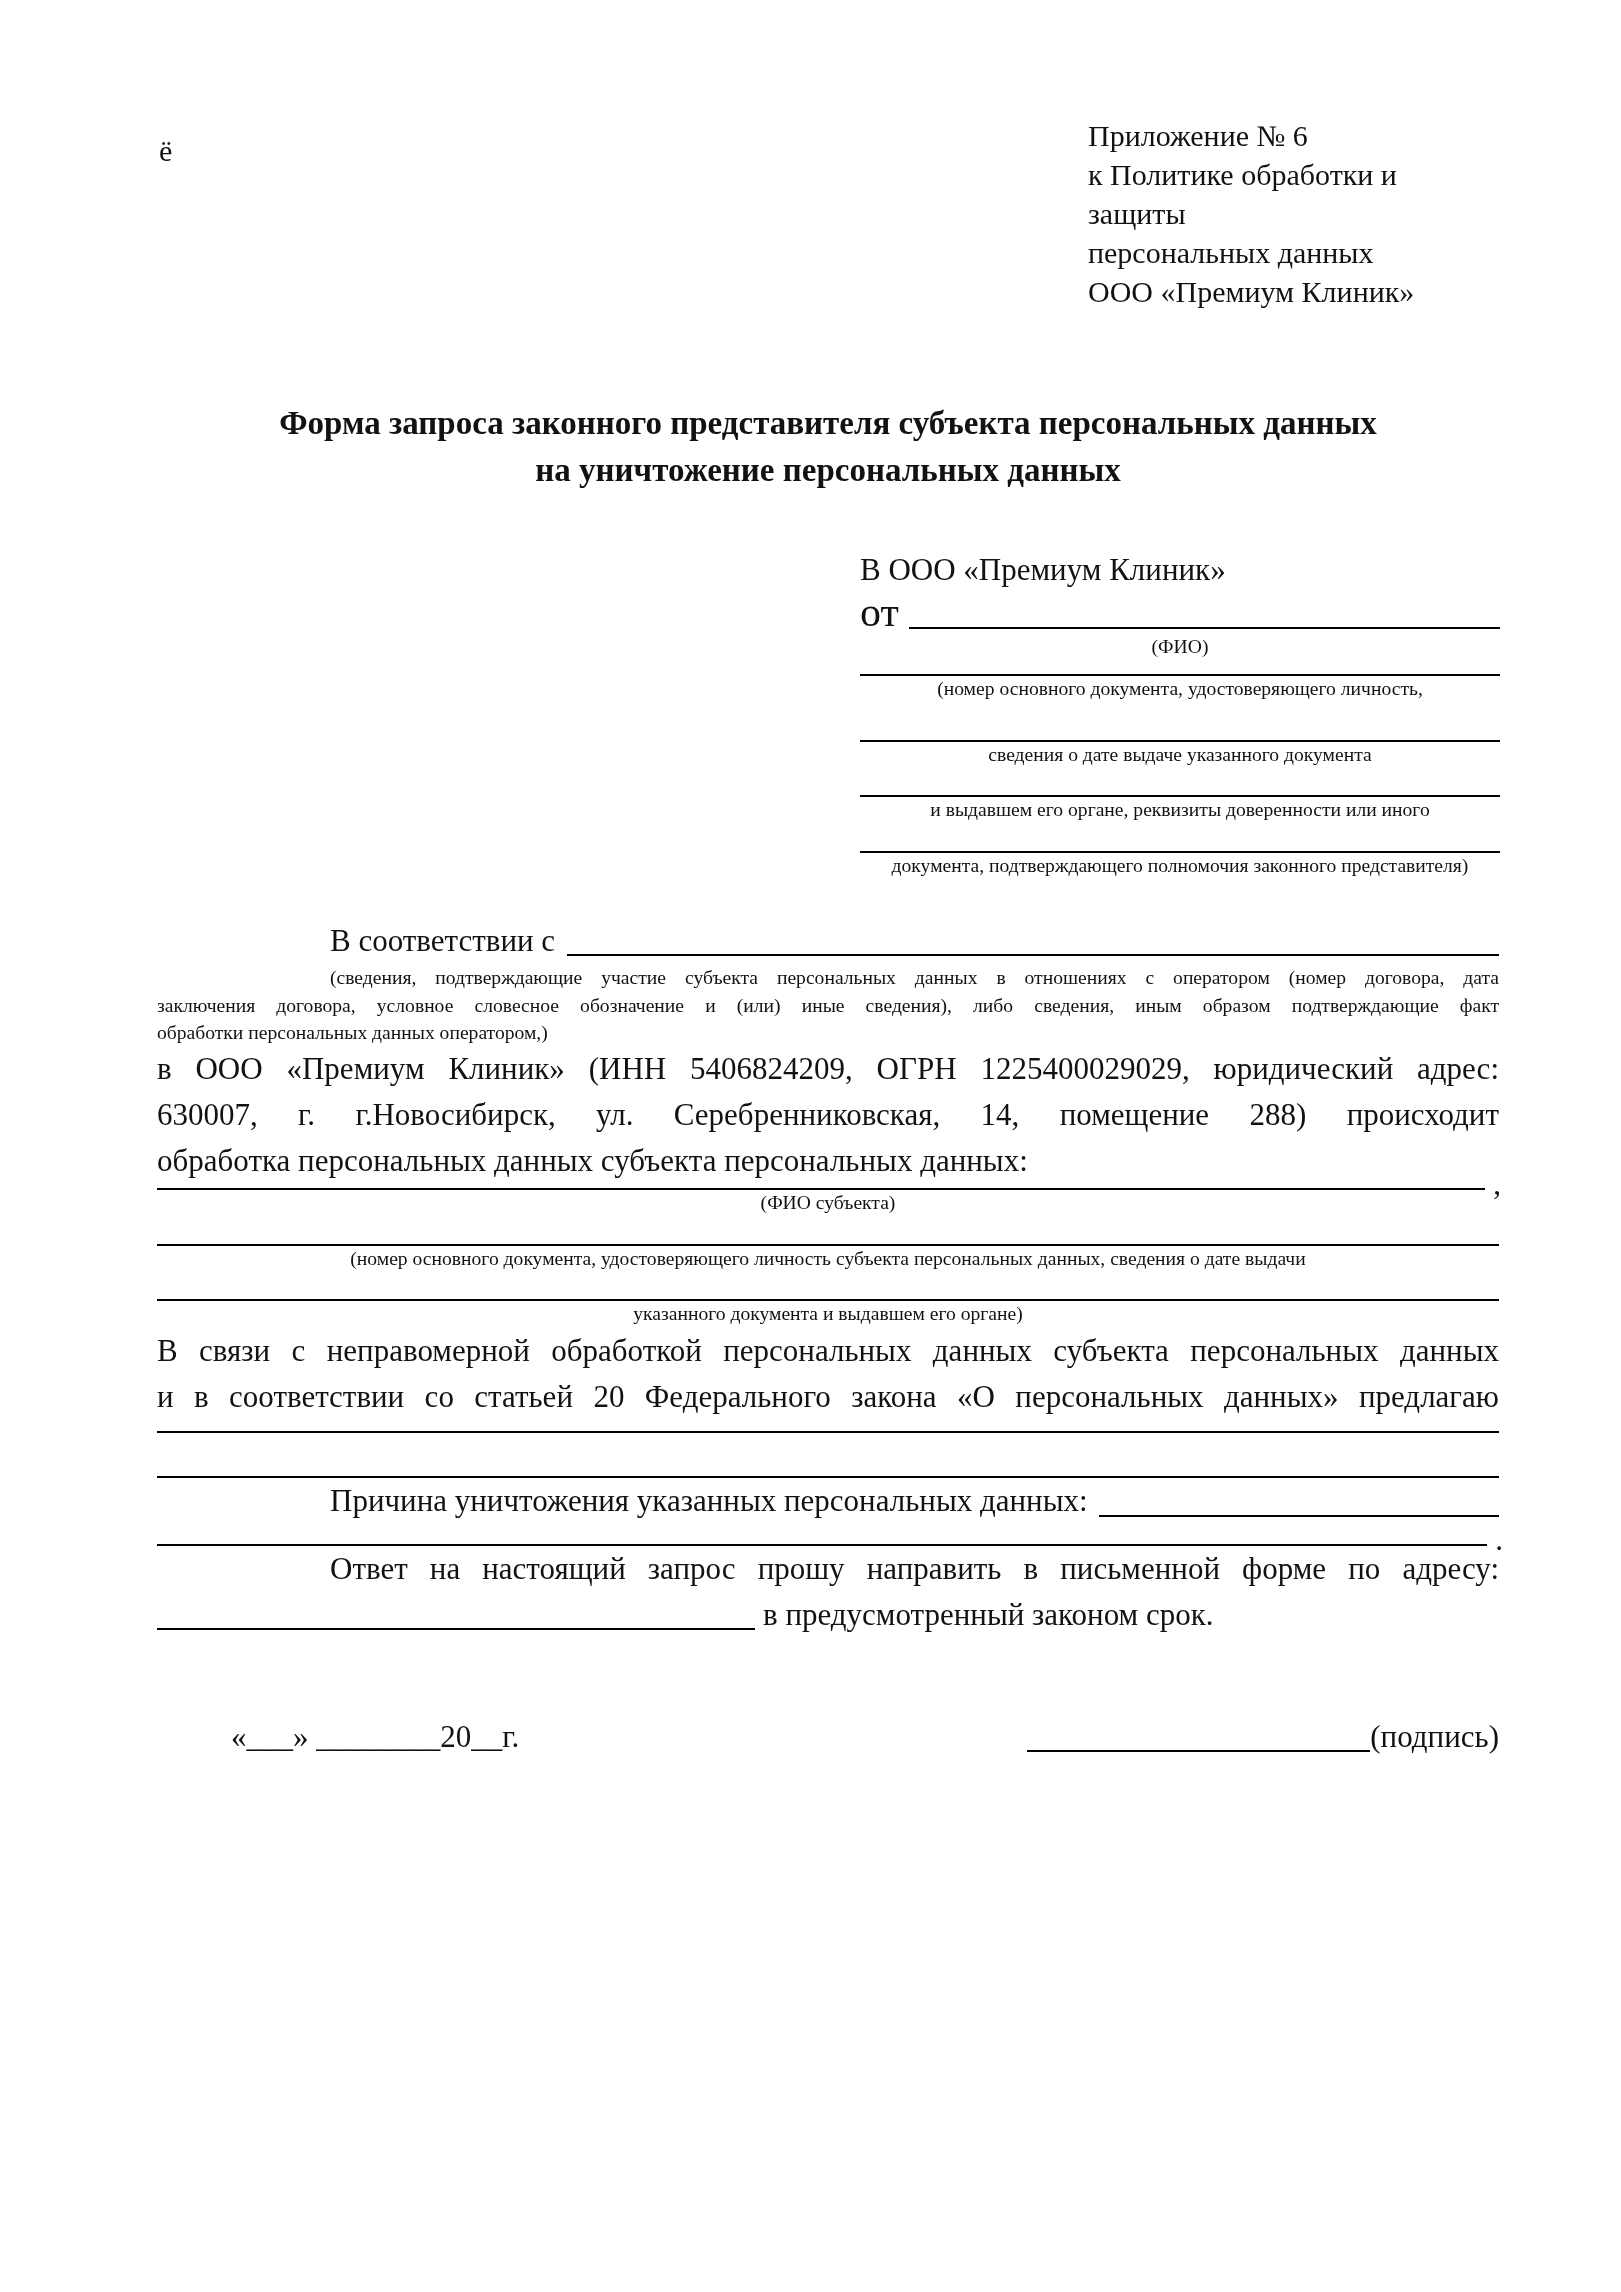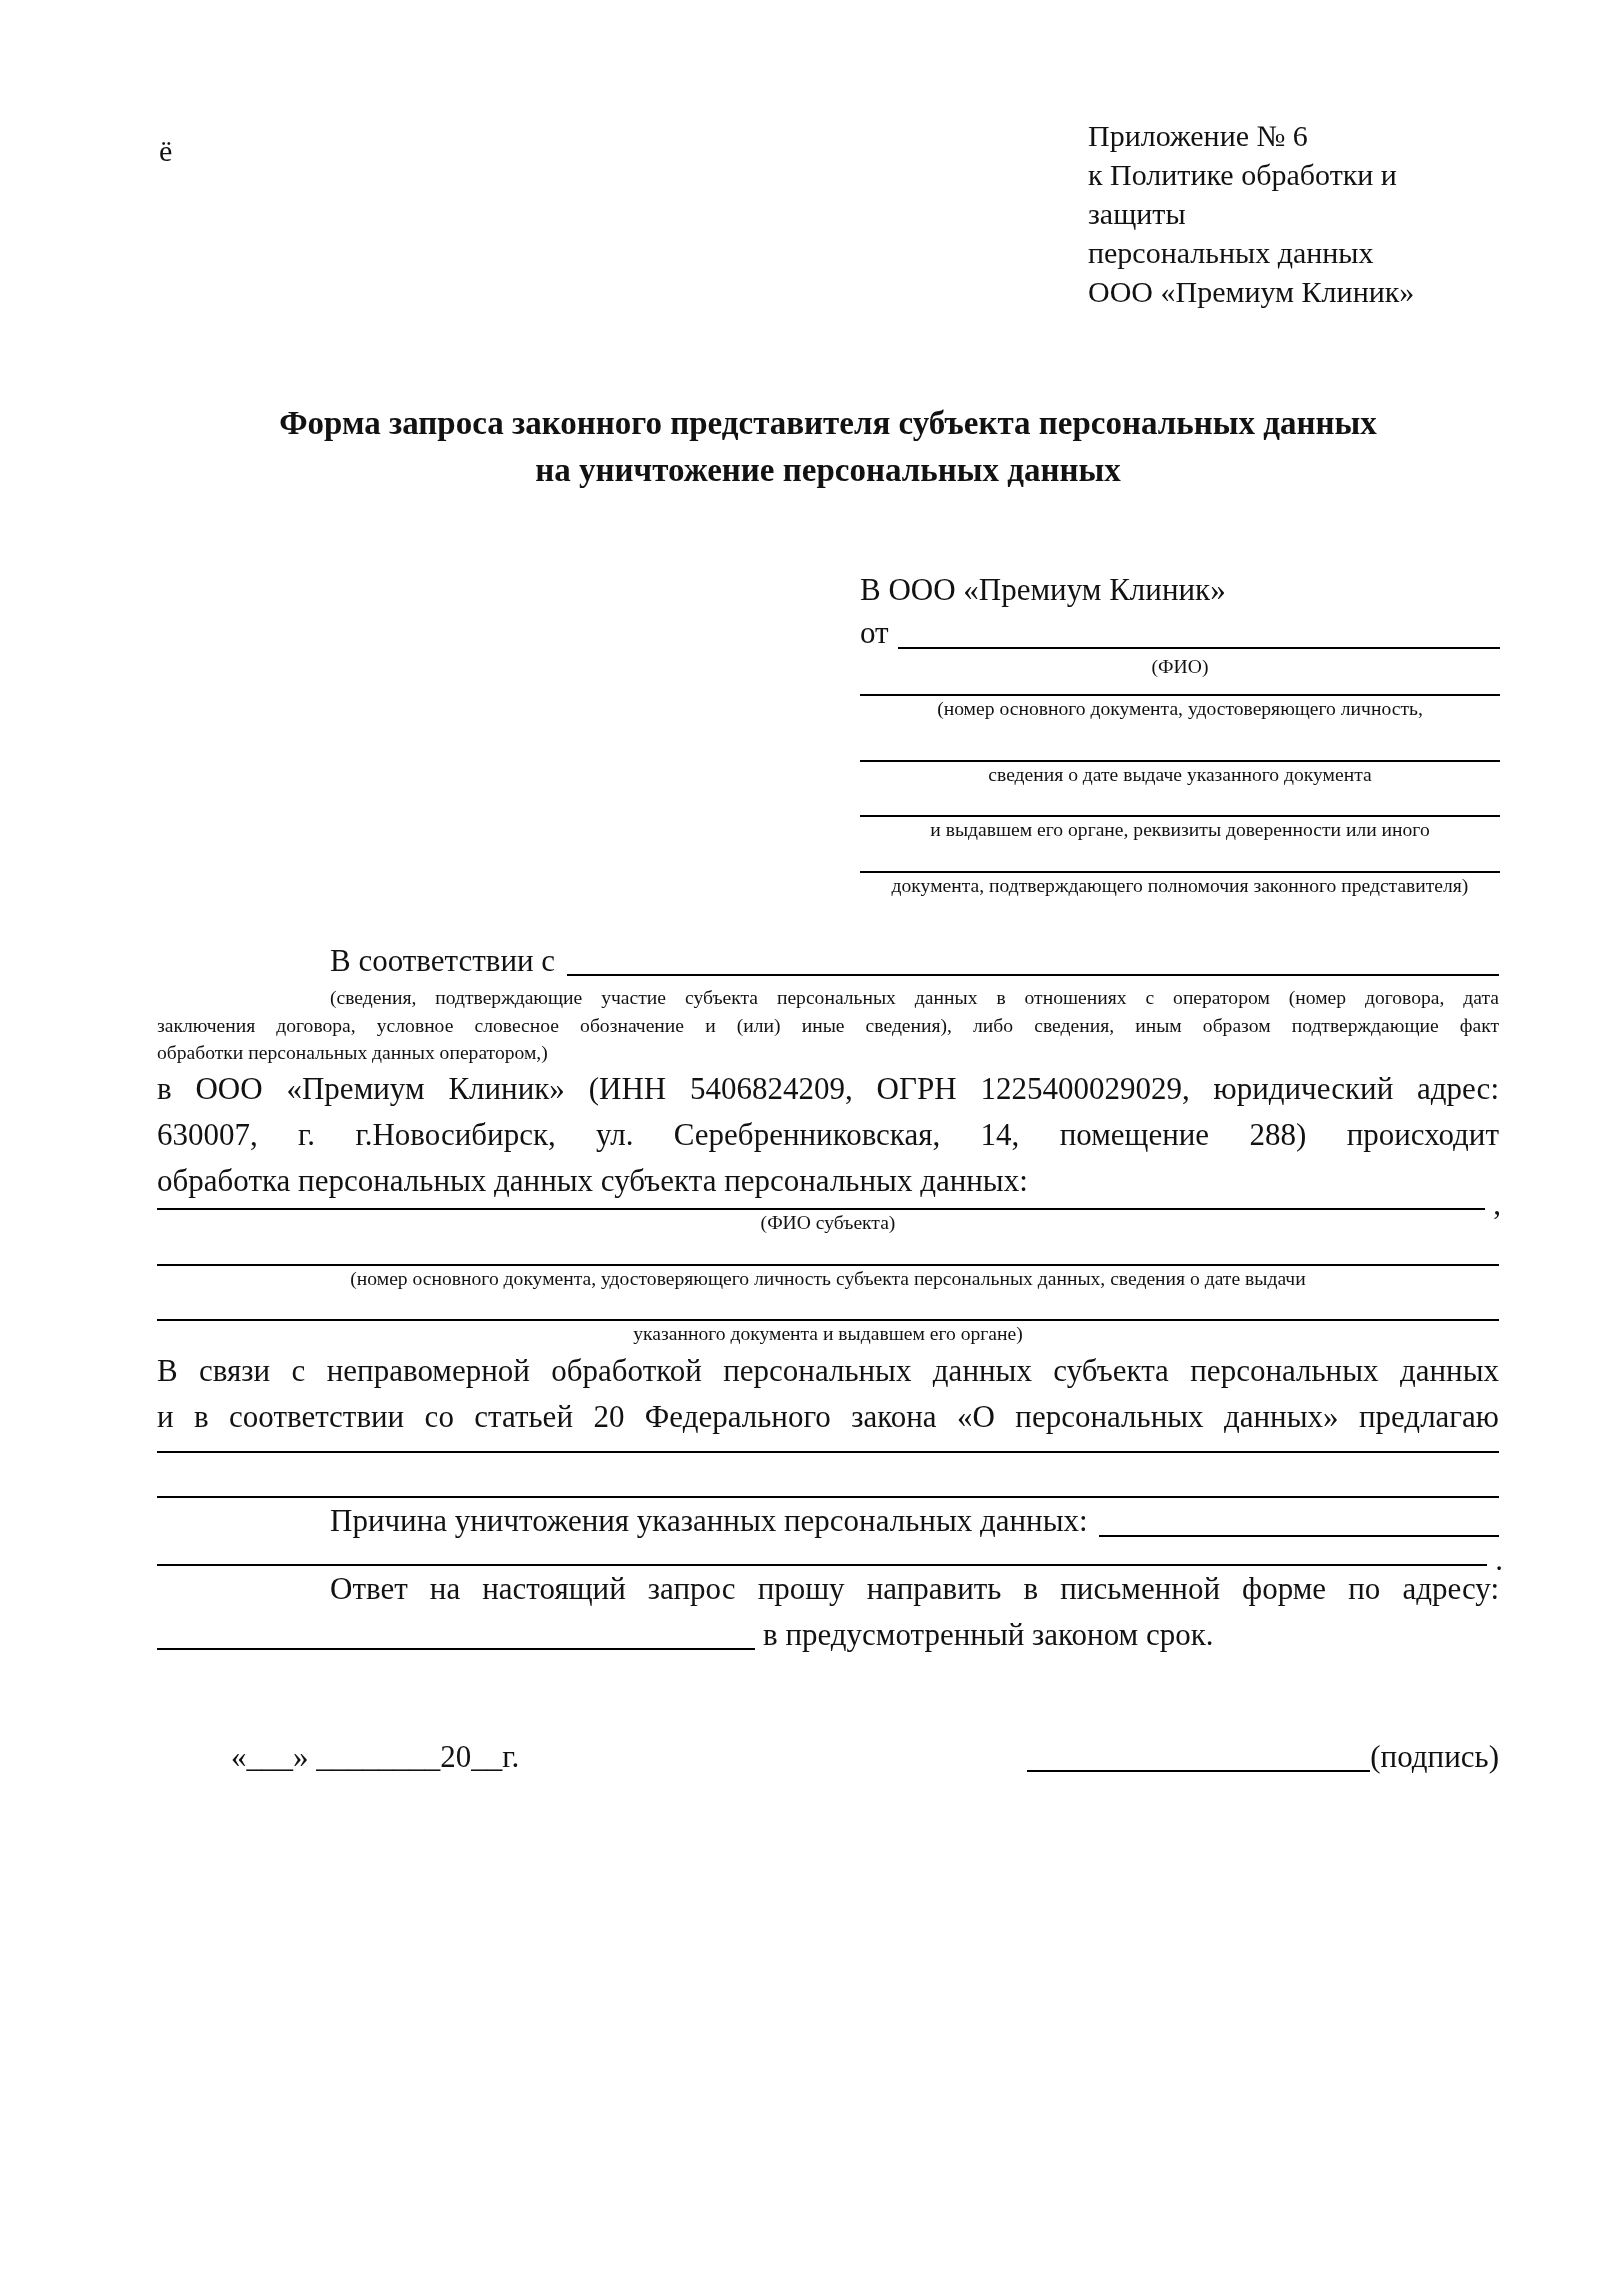--- a/index.html
+++ b/index.html
@@ -12,23 +12,23 @@
     font-family:"Liberation Serif", serif;
     position:relative;
     padding:116px 122px 0 157px;
     overflow:hidden;
   }
   .top-row { position:relative; height:157px; }
   .yo { position:absolute; left:2px; top:17.6px; font-size:30px; }
   .annex { margin-left:931px; font-size:30px; line-height:39px; }
   .title { margin-top:127px; text-align:center; font-weight:bold; font-size:33px; line-height:47px; }
 
-  .addressee { margin-top:74px; margin-left:703px; width:640px; }
+  .addressee { margin-top:54px; margin-left:703px; width:640px; }
   .addr-to { font-size:31px; line-height:43px; }
-  .addr-from { display:flex; font-size:31px; line-height:43px; }
+  .addr-from { display:flex; font-size:42px; line-height:43px; }
   .addr-from .fl { flex:1; border-bottom:2.9px solid #000; margin-left:9.8px; margin-bottom:4.9px; }
   .cap { font-size:19.6px; line-height:26.5px; text-align:center; white-space:nowrap; }
   .blank { border-bottom:2.9px solid #000; }
   .bl-1 { height:15.7px; } .bl-2 { height:39px; } .bl-3 { height:29px; }
   .p-accord { margin-top:39px; display:flex; font-size:31px; line-height:46px; }
   .ind { width:173px; flex:0 0 auto; }
   .p-accord .fl { flex:1; border-bottom:2.9px solid #000; margin-left:11.8px; margin-bottom:7.8px; }
   .cap-block { font-size:19.6px; line-height:27.4px; }
   .cap-block .jl { text-align:justify; text-align-last:justify; }
   .cap-block .first { padding-left:173px; }

